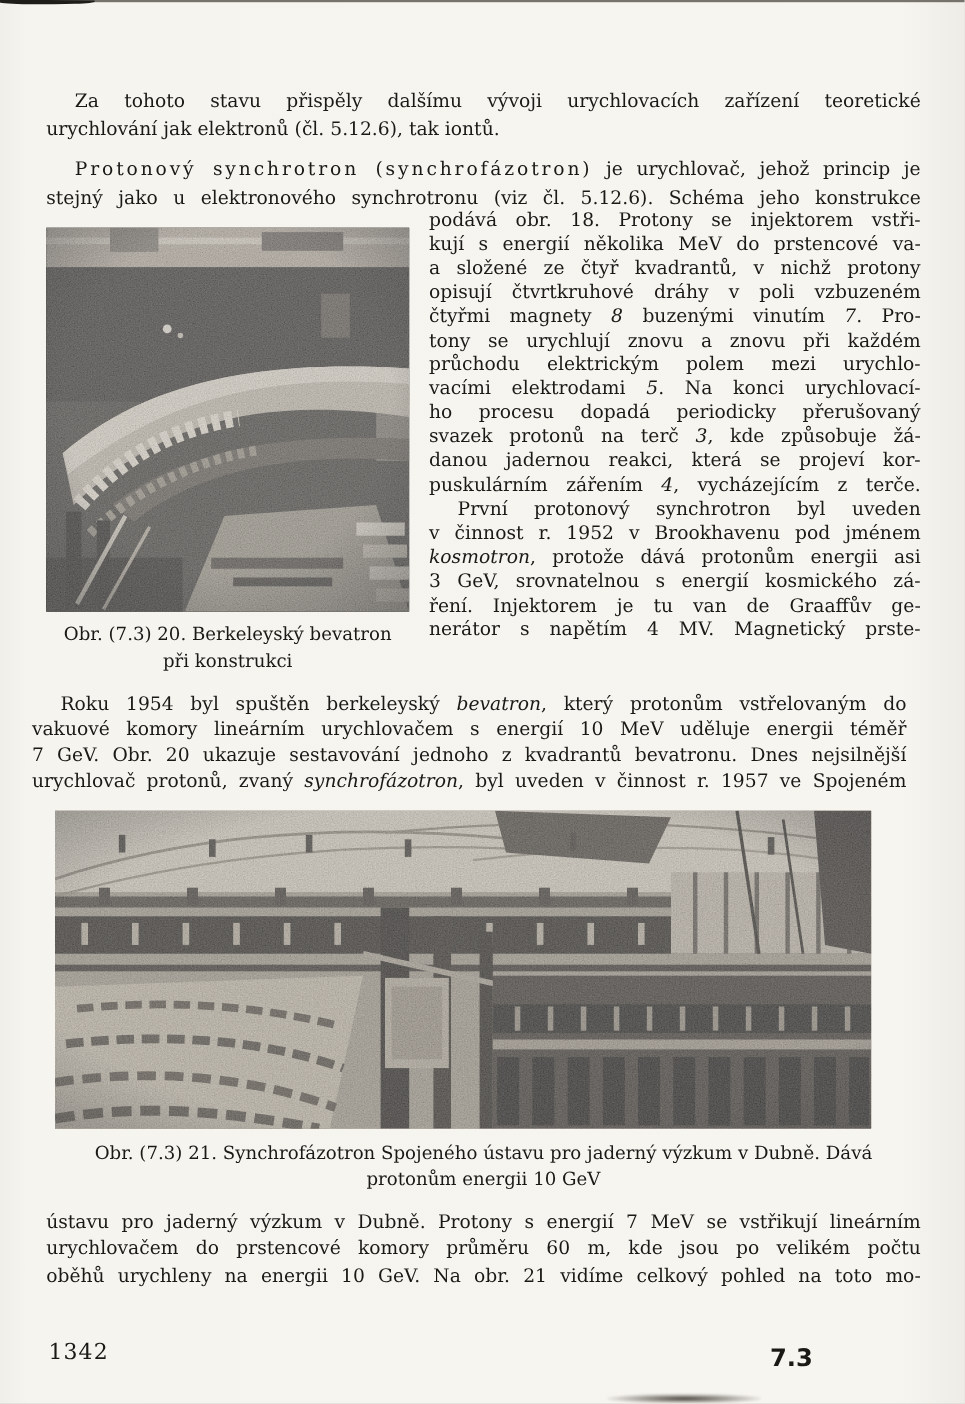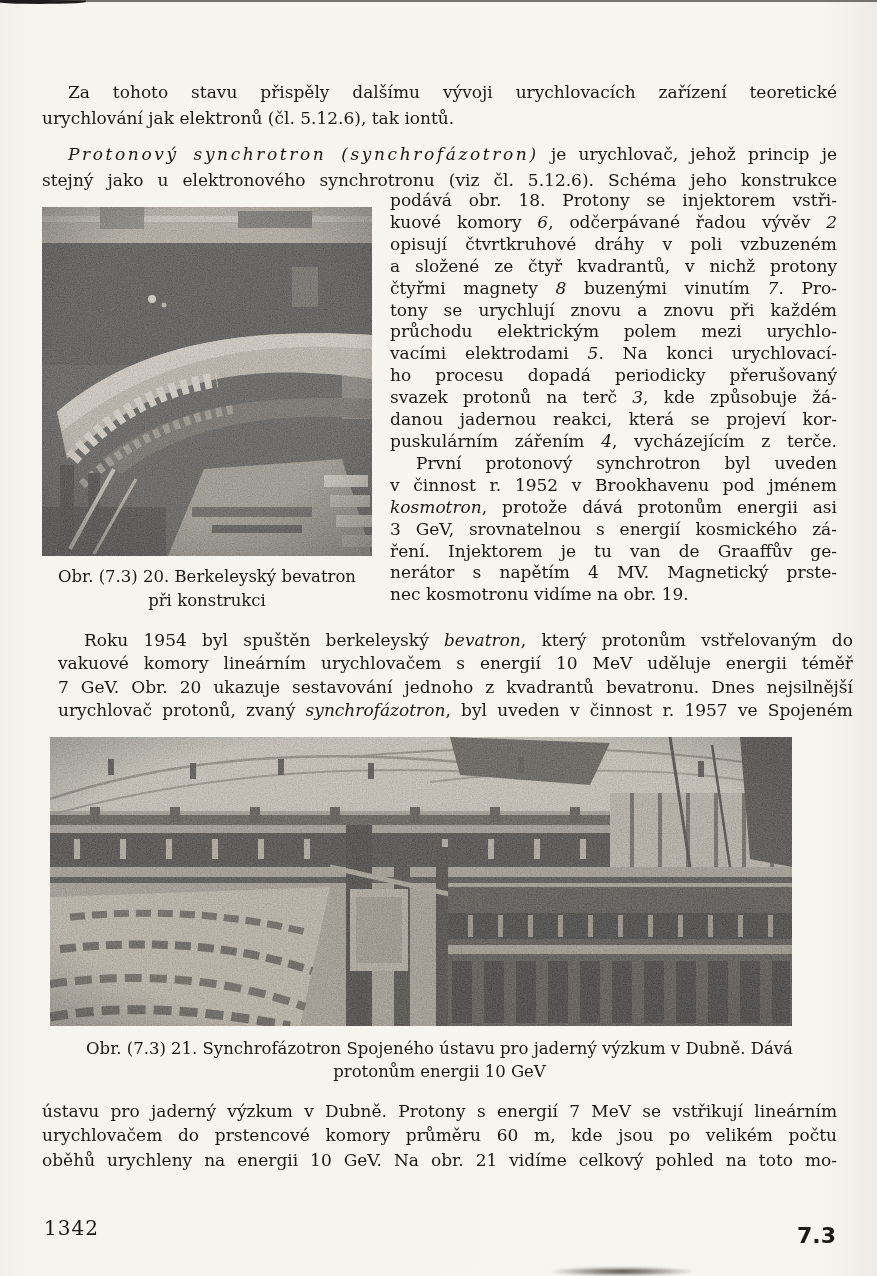--- a/index.html
+++ b/index.html
@@ -8,36 +8,36 @@
     background:linear-gradient(90deg,#f1efe9 0px,#f6f4ef 25px,#f7f5f0 820px,#eeece6 877px);
     font-family:"DejaVu Serif", serif; color:#1b1916;padding-left:47px;
   }
   .blk { position:absolute; }
   .line {
     white-space:nowrap;
     text-align:justify; text-align-last:justify;
   }
   .line.end { text-align-last:left; }
   .line.ind { text-indent:26px; }
-  .sperr { letter-spacing:2.6px;font-style:italic; }
+  .sperr { letter-spacing:2.6px; }
   i { font-style:italic; }
 
   .para1   { top:80px;  left:42px; width:795px; font-size:17px; line-height:25.5px; }
   .para2   { top:142px; left:42px; width:795px; font-size:17px; line-height:25.5px; }
   .rcol    { top:190px; left:390px; width:447px; font-size:17px; line-height:21.9px; }
   .fig20   { top:207px; left:42px; width:330px; height:349px; }
   .cap20   { top:565px; left:40px; width:334px; font-size:16.5px; line-height:24px; }
-  .para3   { top:629px; left:58px; width:795px; font-size:17px; line-height:23.4px; }
+  .para3   { top:629px; left:29px; width:795px; font-size:17px; line-height:23.4px; }
   .fig21   { top:737px; left:50px; width:742px; height:289px; }
   .cap21   { top:1037px; left:42px; width:795px; font-size:16.5px; line-height:23px; }
   .para4   { top:1099px; left:42px; width:795px; font-size:17px; line-height:24.4px; }
   .caption .line { text-align:left; text-align-last:center; }
 
   .pgnum   { top:1216px; left:44px;  font-size:20px; letter-spacing:1px; }
-  .secnum  { top:1223px; left:700px; width:136px; text-align:right;
+  .secnum  { top:1223px; left:700px; width:136px; text-align:left;
              font-family:"DejaVu Sans", sans-serif; font-weight:bold; font-size:22px; }
 
   .photo { display:block; background:#2f2c28; }
   .fig21 .photo { background:#8f887b; }
 
   .top-line { top:0; left:0; width:877px; height:2px; background:#56524c; opacity:.8; }
   .top-scratch { top:0; left:0; width:86px; height:4px; background:#1f1d1a;
                  border-radius:0 0 70% 30%; transform:rotate(.6deg); }
   .bottom-smudge { top:1267px; left:552px; width:140px; height:9px;
                    background:radial-gradient(ellipse at center,#4a453e 0%,rgba(74,69,62,0) 75%);
@@ -56,38 +56,37 @@
       <div class="line end">urychlování jak elektronů (čl. 5.12.6), tak iontů.</div>
     </div>
 
   <div class="blk para2">
       <div class="line ind"><span class="sperr">Protonový synchrotron (synchrofázotron)</span> je urychlovač, jehož princip je</div>
       <div class="line">stejný jako u elektronového synchrotronu (viz čl. 5.12.6). Schéma jeho konstrukce</div>
     </div>
 
   <div class="blk rcol">
       <div class="line">podává obr. 18. Protony se injektorem vstři-</div>
-      <div class="line">kuové komory <i>6</i>, odčerpávané řadou vývěv <i>2</i></div>
+      <div class="line">kují s energií několika MeV do prstencové va-</div>
+      <div class="line">a složené ze čtyř kvadrantů, v nichž protony</div>
       <div class="line">opisují čtvrtkruhové dráhy v poli vzbuzeném</div>
-      <div class="line">a složené ze čtyř kvadrantů, v nichž protony</div>
       <div class="line">čtyřmi magnety <i>8</i> buzenými vinutím <i>7</i>. Pro-</div>
       <div class="line">tony se urychlují znovu a znovu při každém</div>
       <div class="line">průchodu elektrickým polem mezi urychlo-</div>
       <div class="line">vacími elektrodami <i>5</i>. Na konci urychlovací-</div>
       <div class="line">ho procesu dopadá periodicky přerušovaný</div>
       <div class="line">svazek protonů na terč <i>3</i>, kde způsobuje žá-</div>
       <div class="line">danou jadernou reakci, která se projeví kor-</div>
       <div class="line">puskulárním zářením <i>4</i>, vycházejícím z terče.</div>
       <div class="line ind">První protonový synchrotron byl uveden</div>
       <div class="line">v činnost r. 1952 v Brookhavenu pod jménem</div>
       <div class="line"><i>kosmotron</i>, protože dává protonům energii asi</div>
       <div class="line">3 GeV, srovnatelnou s energií kosmického zá-</div>
       <div class="line">ření. Injektorem je tu van de Graaffův ge-</div>
       <div class="line">nerátor s napětím 4 MV. Magnetický prste-</div>
-      <div class="line end">nec kosmotronu vidíme na obr. 19.</div>
     </div>
 
   <div class="blk fig20">
     <svg class="photo" width="330" height="349" viewBox="0 0 330 349">
       <defs>
         <filter id="g1" x="0" y="0" width="100%" height="100%">
           <feTurbulence type="fractalNoise" baseFrequency="0.85" numOctaves="2" seed="7"></feTurbulence>
           <feColorMatrix type="matrix" values="0.33 0.33 0.33 0 0  0.33 0.33 0.33 0 0  0.33 0.33 0.33 0 0  0 0 0 0 0.45"></feColorMatrix>
         </filter>
         <radialGradient id="v1" cx="50%" cy="45%" r="75%">

